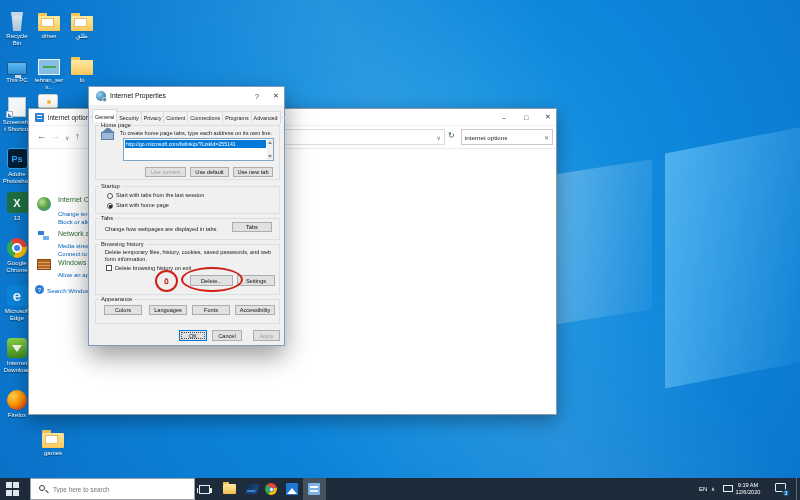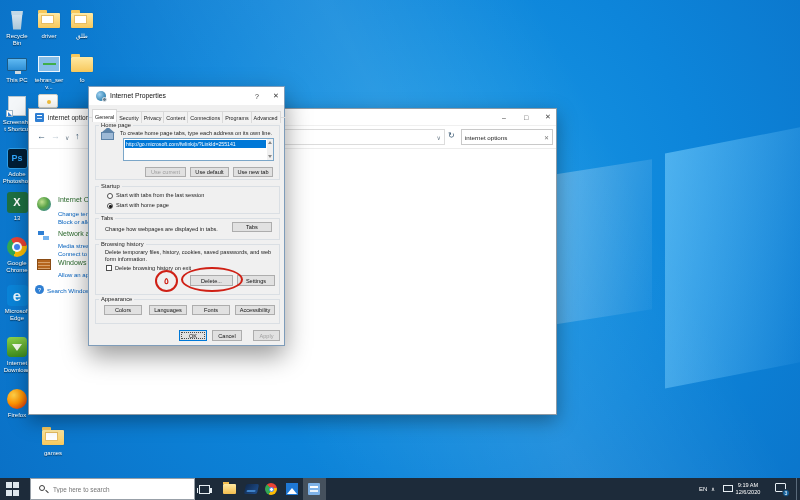--- a/index.html
+++ b/index.html
@@ -13,21 +13,21 @@
     background: linear-gradient(105deg, rgba(255,255,255,0.30), rgba(255,255,255,0.04)); }
   .pane2 { left:665px; top:140px; width:140px; height:235px; transform:skewY(-11deg);
     background: linear-gradient(100deg, rgba(130,212,255,0.55), rgba(60,160,235,0.12)); }
   .beam { position:absolute; left:0; top:0; width:800px; height:478px; z-index:0;
     background: linear-gradient(62deg, rgba(255,255,255,0) 30%, rgba(255,255,255,0.10) 55%, rgba(255,255,255,0) 75%); }
 
   
   .dicon { position:absolute; width:30px; z-index:1; text-align:center; cursor:pointer; }
   .dlabel { margin-top:2px; font-size:6px; line-height:7px; color:#fff;
     text-shadow:0 1px 1px rgba(0,0,0,.65); max-height:14px; overflow:hidden; word-wrap:break-word; }
-  .iwrap { height:22px; display:flex; align-items:center; justify-content:center; }
+  .iwrap { height:22px; display:flex; align-items:flex-end; justify-content:center; }
   .folder { width:22px; height:15px; background:linear-gradient(#ffe9a2,#f7c85c); border-radius:1px;
     position:relative; box-shadow:0 0 1px rgba(0,0,0,.4); }
   .folder i { position:absolute; top:-3px; left:0; width:9px; height:3px; background:#f7c85c;
     border-radius:1px 1px 0 0; display:block; }
   .folder b { position:absolute; top:2px; left:3px; width:13px; height:9px; background:#fff;
     border:1px solid #e7bd63; display:block; }
   .bin { width:15px; height:19px; background:linear-gradient(#dfeaf2,#a9c6d8);
     clip-path:polygon(12% 0,88% 0,76% 100%,24% 100%); position:relative; }
   .bin i { position:absolute; top:0; left:0; right:0; height:4px; background:#c4d9e6; display:block; }
   .pc-mon { width:20px; height:13px; background:linear-gradient(#5fb9f2,#2e8fd6); border:1px solid #1c5a85;

